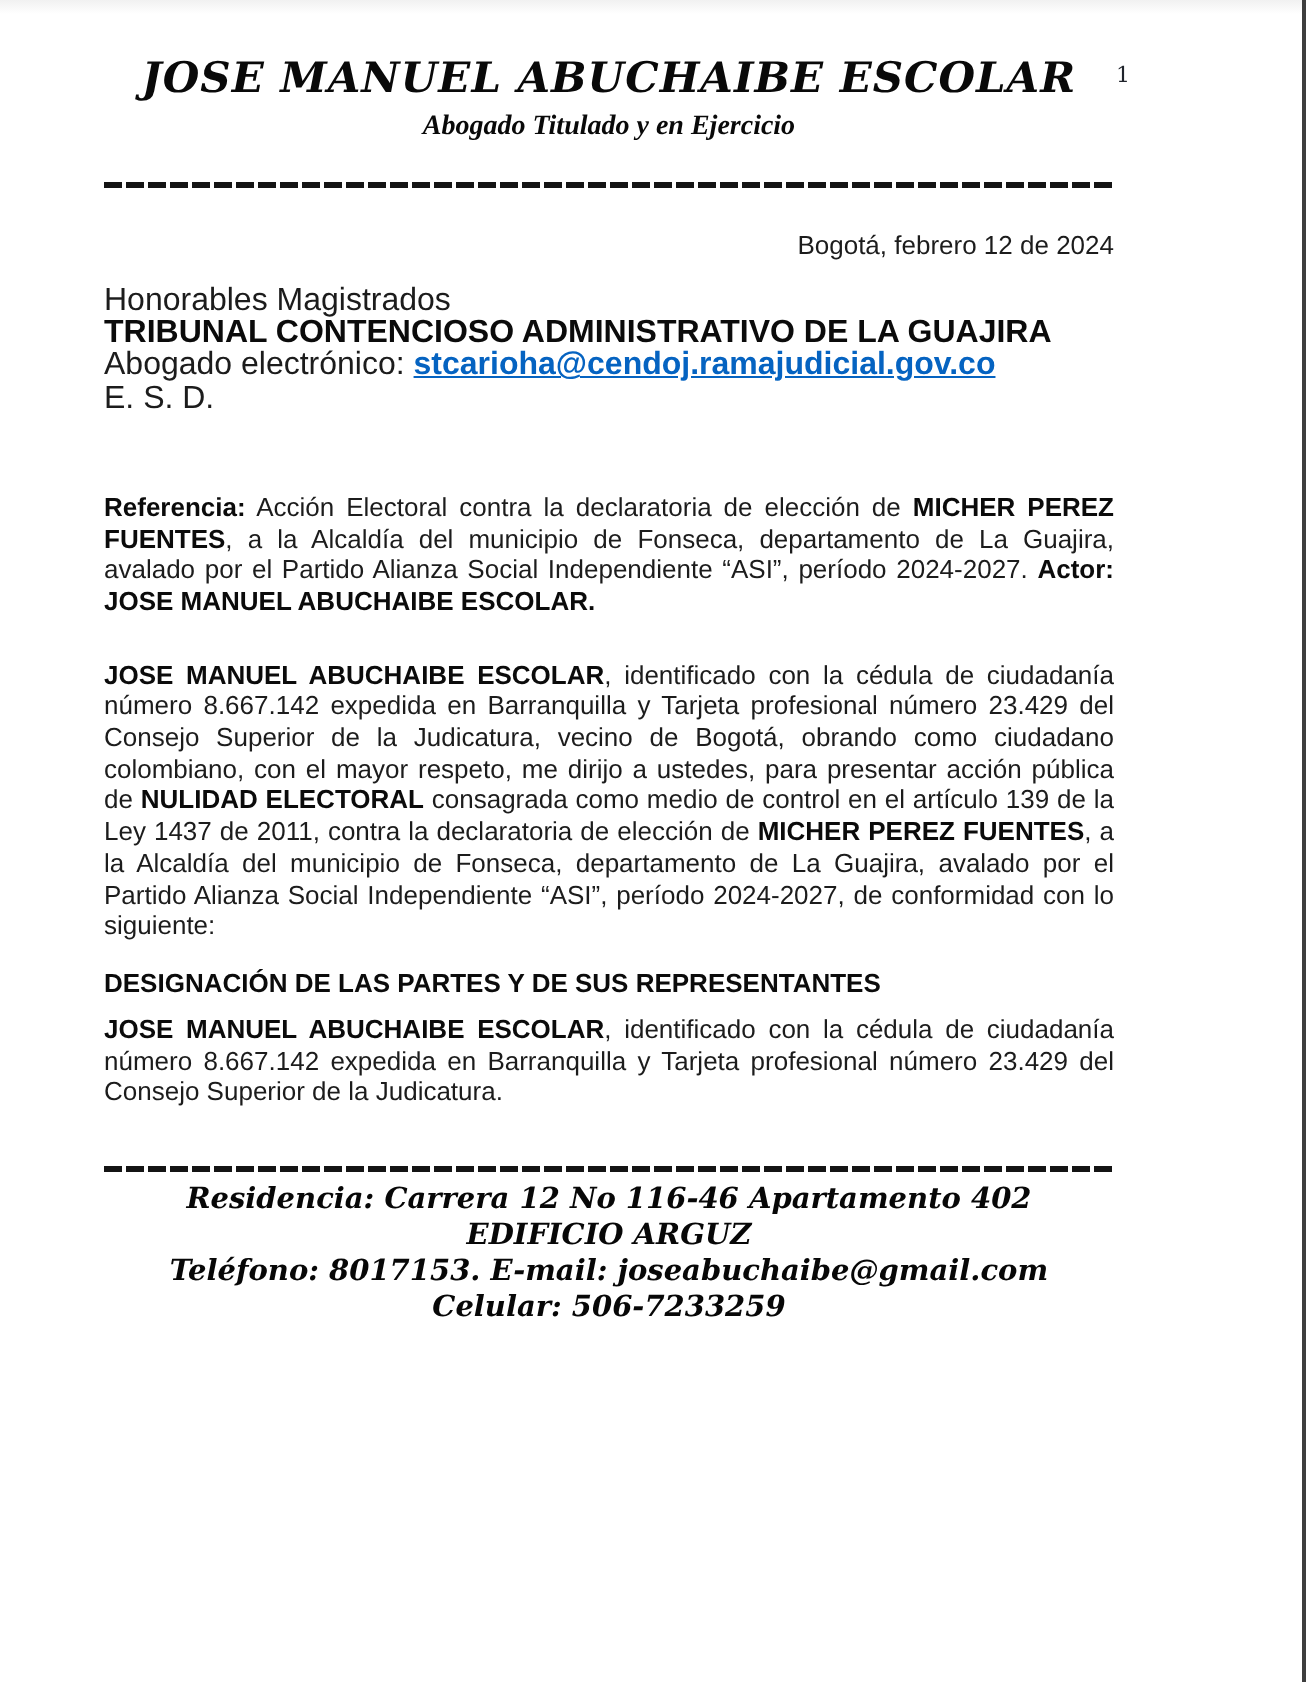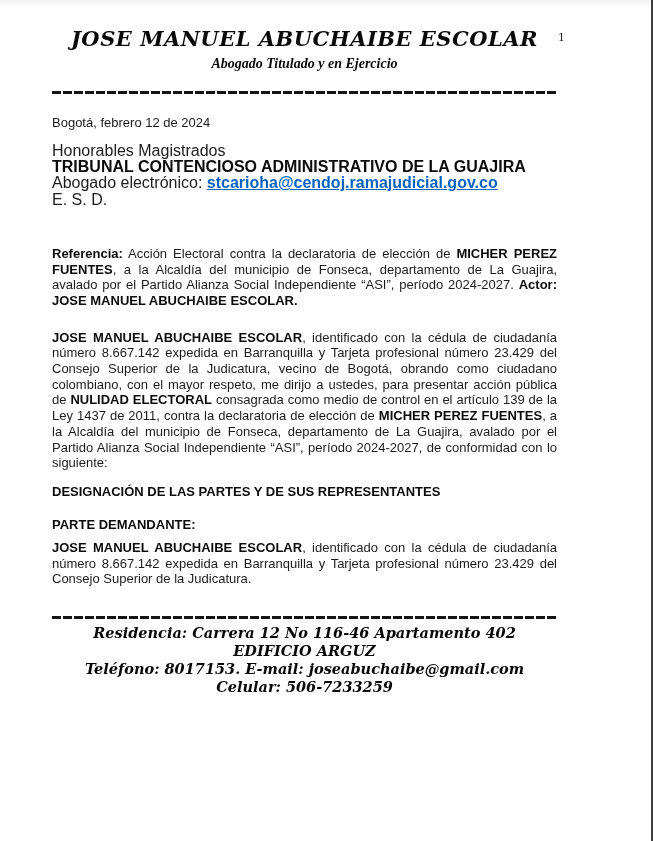--- a/index.html
+++ b/index.html
@@ -48,21 +48,21 @@
     line-height: 23px;
     color: #090909;
   }
   .dash-line {
     height: 3px;
     background: repeating-linear-gradient(90deg, #141414 0px, #141414 9px, #ffffff 9px, #ffffff 11px);
   }
   .dash-top { margin-top: 16px; }
   .dash-bottom { margin-top: 29px; }
   p { margin: 0; }
-  .date-line { margin-top: 21px; font-size: 13px; line-height: 16px; }
+  .date-line { margin-top: 21px; font-size: 13px; line-height: 16px; text-align: right; }
   .addressee { margin-top: 12px; font-size: 16px; line-height: 16.2px; }
   .para {
     font-size: 13px;
     line-height: 15.7px;
     text-align: justify;
   }
   .ref-para   { margin-top: 38px; }
   .body-para1 { margin-top: 21px; }
   .body-para2 { margin-top: 7px; }
   .bold { font-weight: bold; color: #0b0b0b; }
@@ -115,21 +115,20 @@
       <p class="bold">TRIBUNAL CONTENCIOSO ADMINISTRATIVO DE LA GUAJIRA</p>
       <p><span>Abogado electrónico: </span><a class="email-link">stcarioha@cendoj.ramajudicial.gov.co</a></p>
       <p>E. S. D.</p>
     </div>
 
     <p class="para ref-para"><span class="bold">Referencia:</span><span> Acción Electoral contra la declaratoria de elección de </span><span class="bold">MICHER PEREZ FUENTES</span><span>, a la Alcaldía del municipio de Fonseca, departamento de La Guajira, avalado por el Partido Alianza Social Independiente “ASI”, período 2024-2027. </span><span class="bold">Actor: JOSE MANUEL ABUCHAIBE ESCOLAR.</span></p>
 
     <p class="para body-para1"><span class="bold">JOSE MANUEL ABUCHAIBE ESCOLAR</span><span>, identificado con la cédula de ciudadanía número 8.667.142 expedida en Barranquilla y Tarjeta profesional número 23.429 del Consejo Superior de la Judicatura, vecino de Bogotá, obrando como ciudadano colombiano, con el mayor respeto, me dirijo a ustedes, para presentar acción pública de </span><span class="bold">NULIDAD ELECTORAL</span><span> consagrada como medio de control en el artículo 139 de la Ley 1437 de 2011, contra la declaratoria de elección de </span><span class="bold">MICHER PEREZ FUENTES</span><span>, a la Alcaldía del municipio de Fonseca, departamento de La Guajira, avalado por el Partido Alianza Social Independiente “ASI”, período 2024-2027,  de conformidad con lo siguiente:</span></p>
 
     <h3 class="heading heading-1">DESIGNACIÓN DE LAS PARTES Y DE SUS REPRESENTANTES</h3>
-    <h3 class="heading heading-2">PARTE DEMANDANTE:</h3>
 
     <p class="para body-para2"><span class="bold">JOSE MANUEL ABUCHAIBE ESCOLAR</span><span>, identificado con la cédula de ciudadanía número 8.667.142 expedida en Barranquilla y Tarjeta profesional número 23.429 del Consejo Superior de la Judicatura.</span></p>
 
     <div class="dash-line dash-bottom"></div>
 
     <div class="footer-script">
       <p>Residencia: Carrera 12 No 116-46 Apartamento 402 EDIFICIO ARGUZ</p>
       <p>Teléfono: 8017153. E-mail: joseabuchaibe@gmail.com</p>
       <p>Celular: 506-7233259</p>
     </div>

